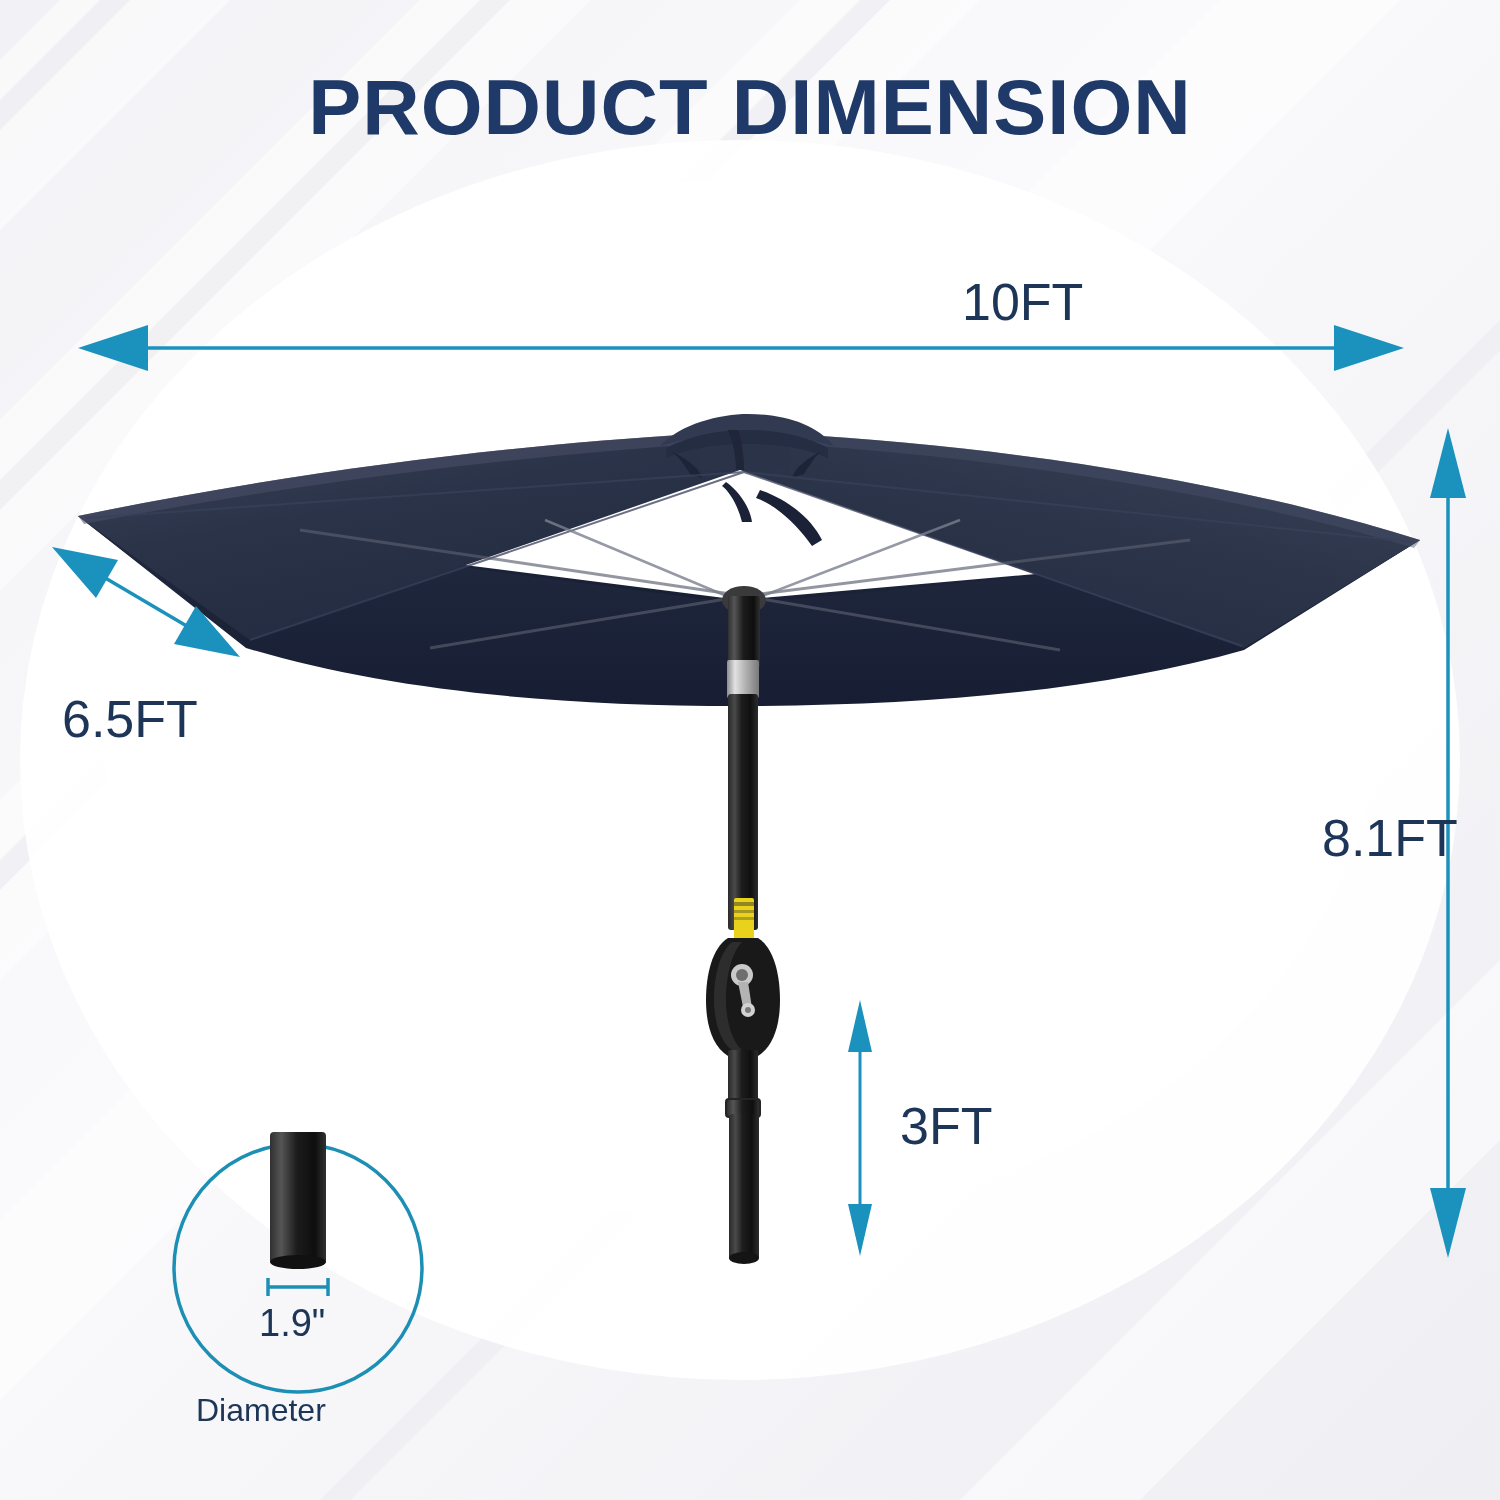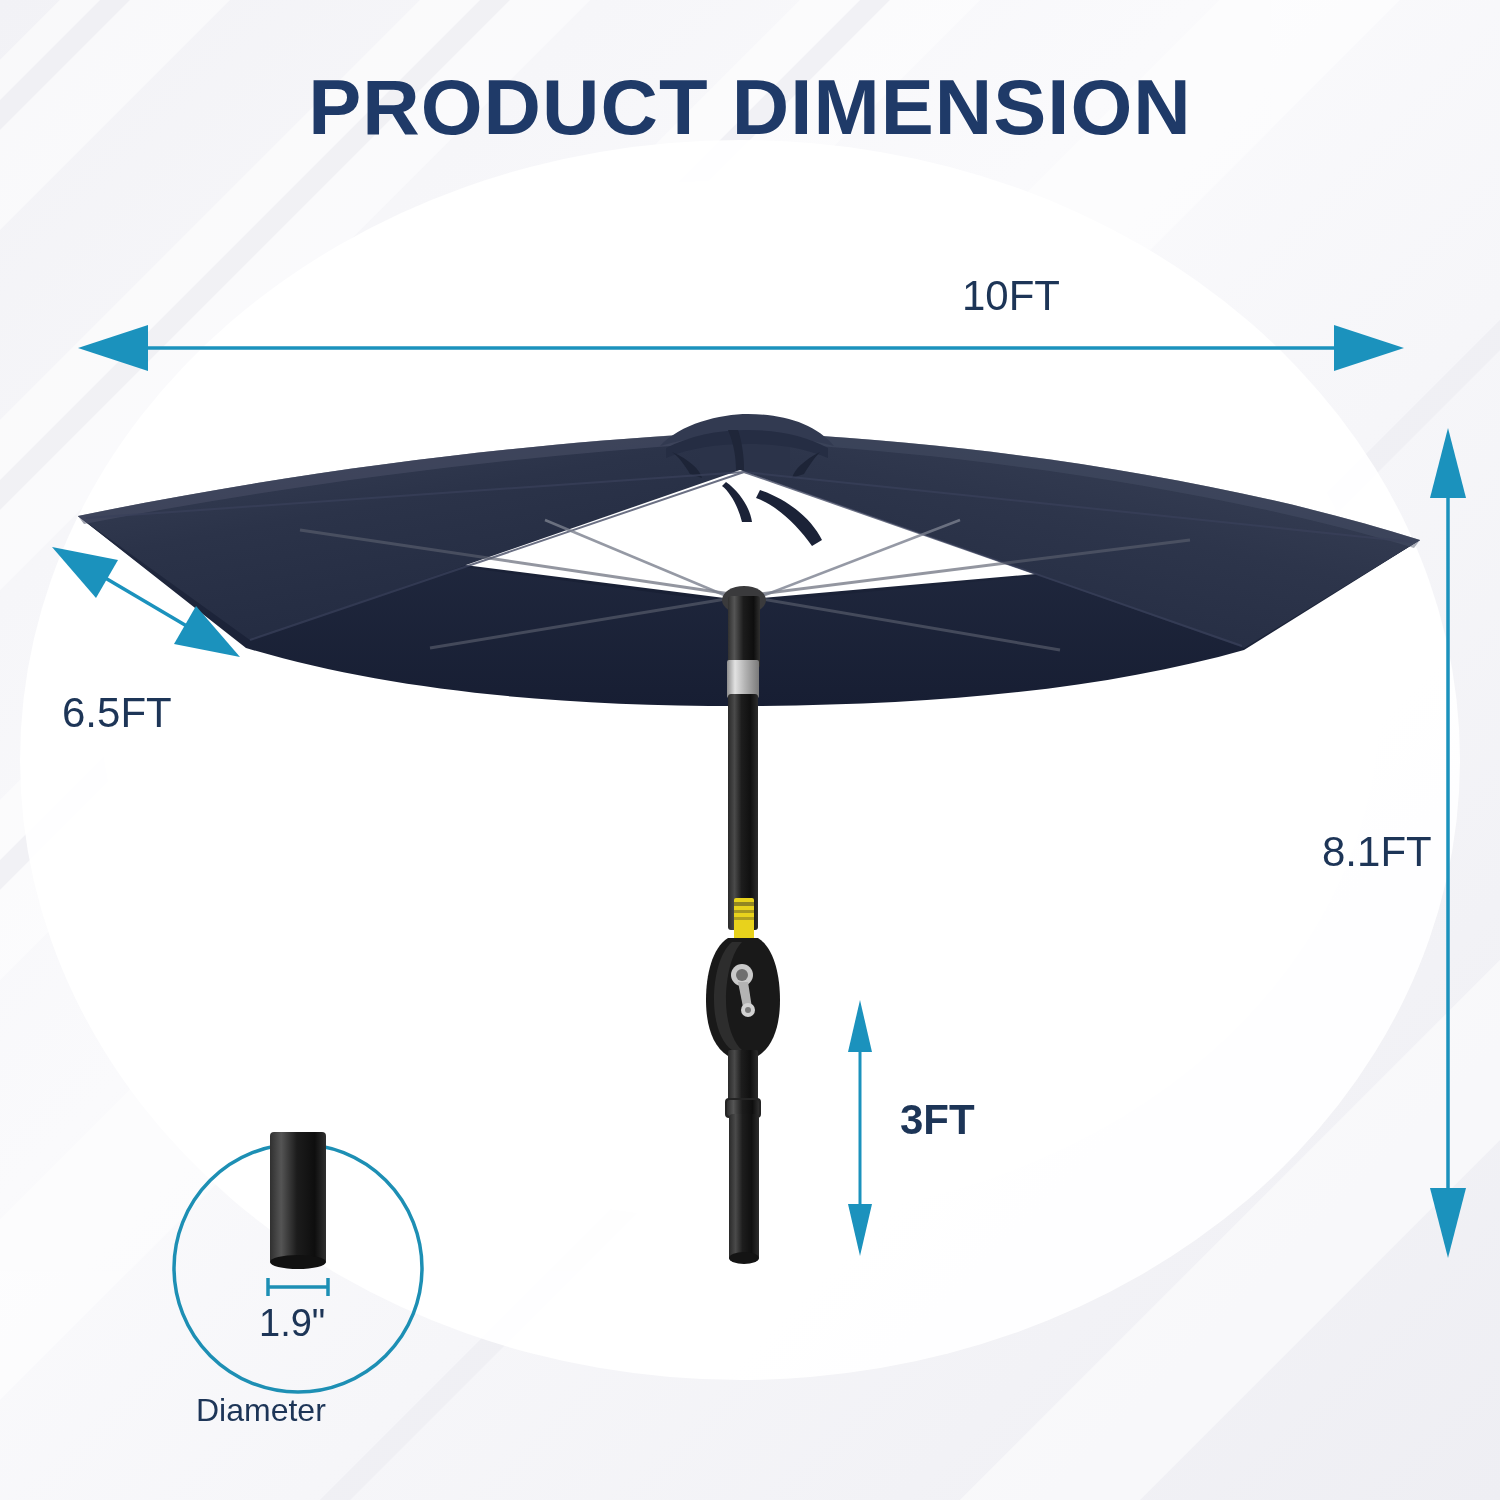--- a/index.html
+++ b/index.html
@@ -40,21 +40,21 @@
   }
 
   .dim-label {
     position: absolute;
     color: #1d3557;
     font-size: 40px;
     font-weight: 400;
     white-space: nowrap;
     font-family: "Liberation Sans", sans-serif;
   }
-  .dim-label.big { font-size: 42px; text-align: right; }
+  .dim-label.big { font-size: 52px; text-align: right; }
 
   .svg-layer {
     position: absolute;
     inset: 0;
     width: 1500px;
     height: 1500px;
   }
 
   .caption {
     position: absolute;
@@ -293,21 +293,21 @@
         <line x1="268" y1="1278" x2="268" y2="1296"></line>
         <line x1="328" y1="1278" x2="328" y2="1296"></line>
       </g>
     </g>
   </svg>
 
   <div class="dim-label big" style="left:962px; top:272px;">10FT</div>
 
   <div class="dim-label big" style="left:62px; top:660px;margin-top:29px;">6.5FT</div>
 
-  <div class="dim-label big" style="left:1322px; top:828px;">8.1FT</div>
-
-  <div class="dim-label big" style="left:900px; top:1096px;font-weight:bold;">3FT</div>
+  <div class="dim-label big" style="left:1322px; top:808px;">8.1FT</div>
+
+  <div class="dim-label big" style="left:900px; top:1096px;">3FT</div>
 
   <div class="inch-label" style="left:259px; top:1302px;">1.9"</div>
 
   <div class="caption" style="left:196px; top:1392px;">Diameter</div>
 
 </div>
 
 </body></html>

